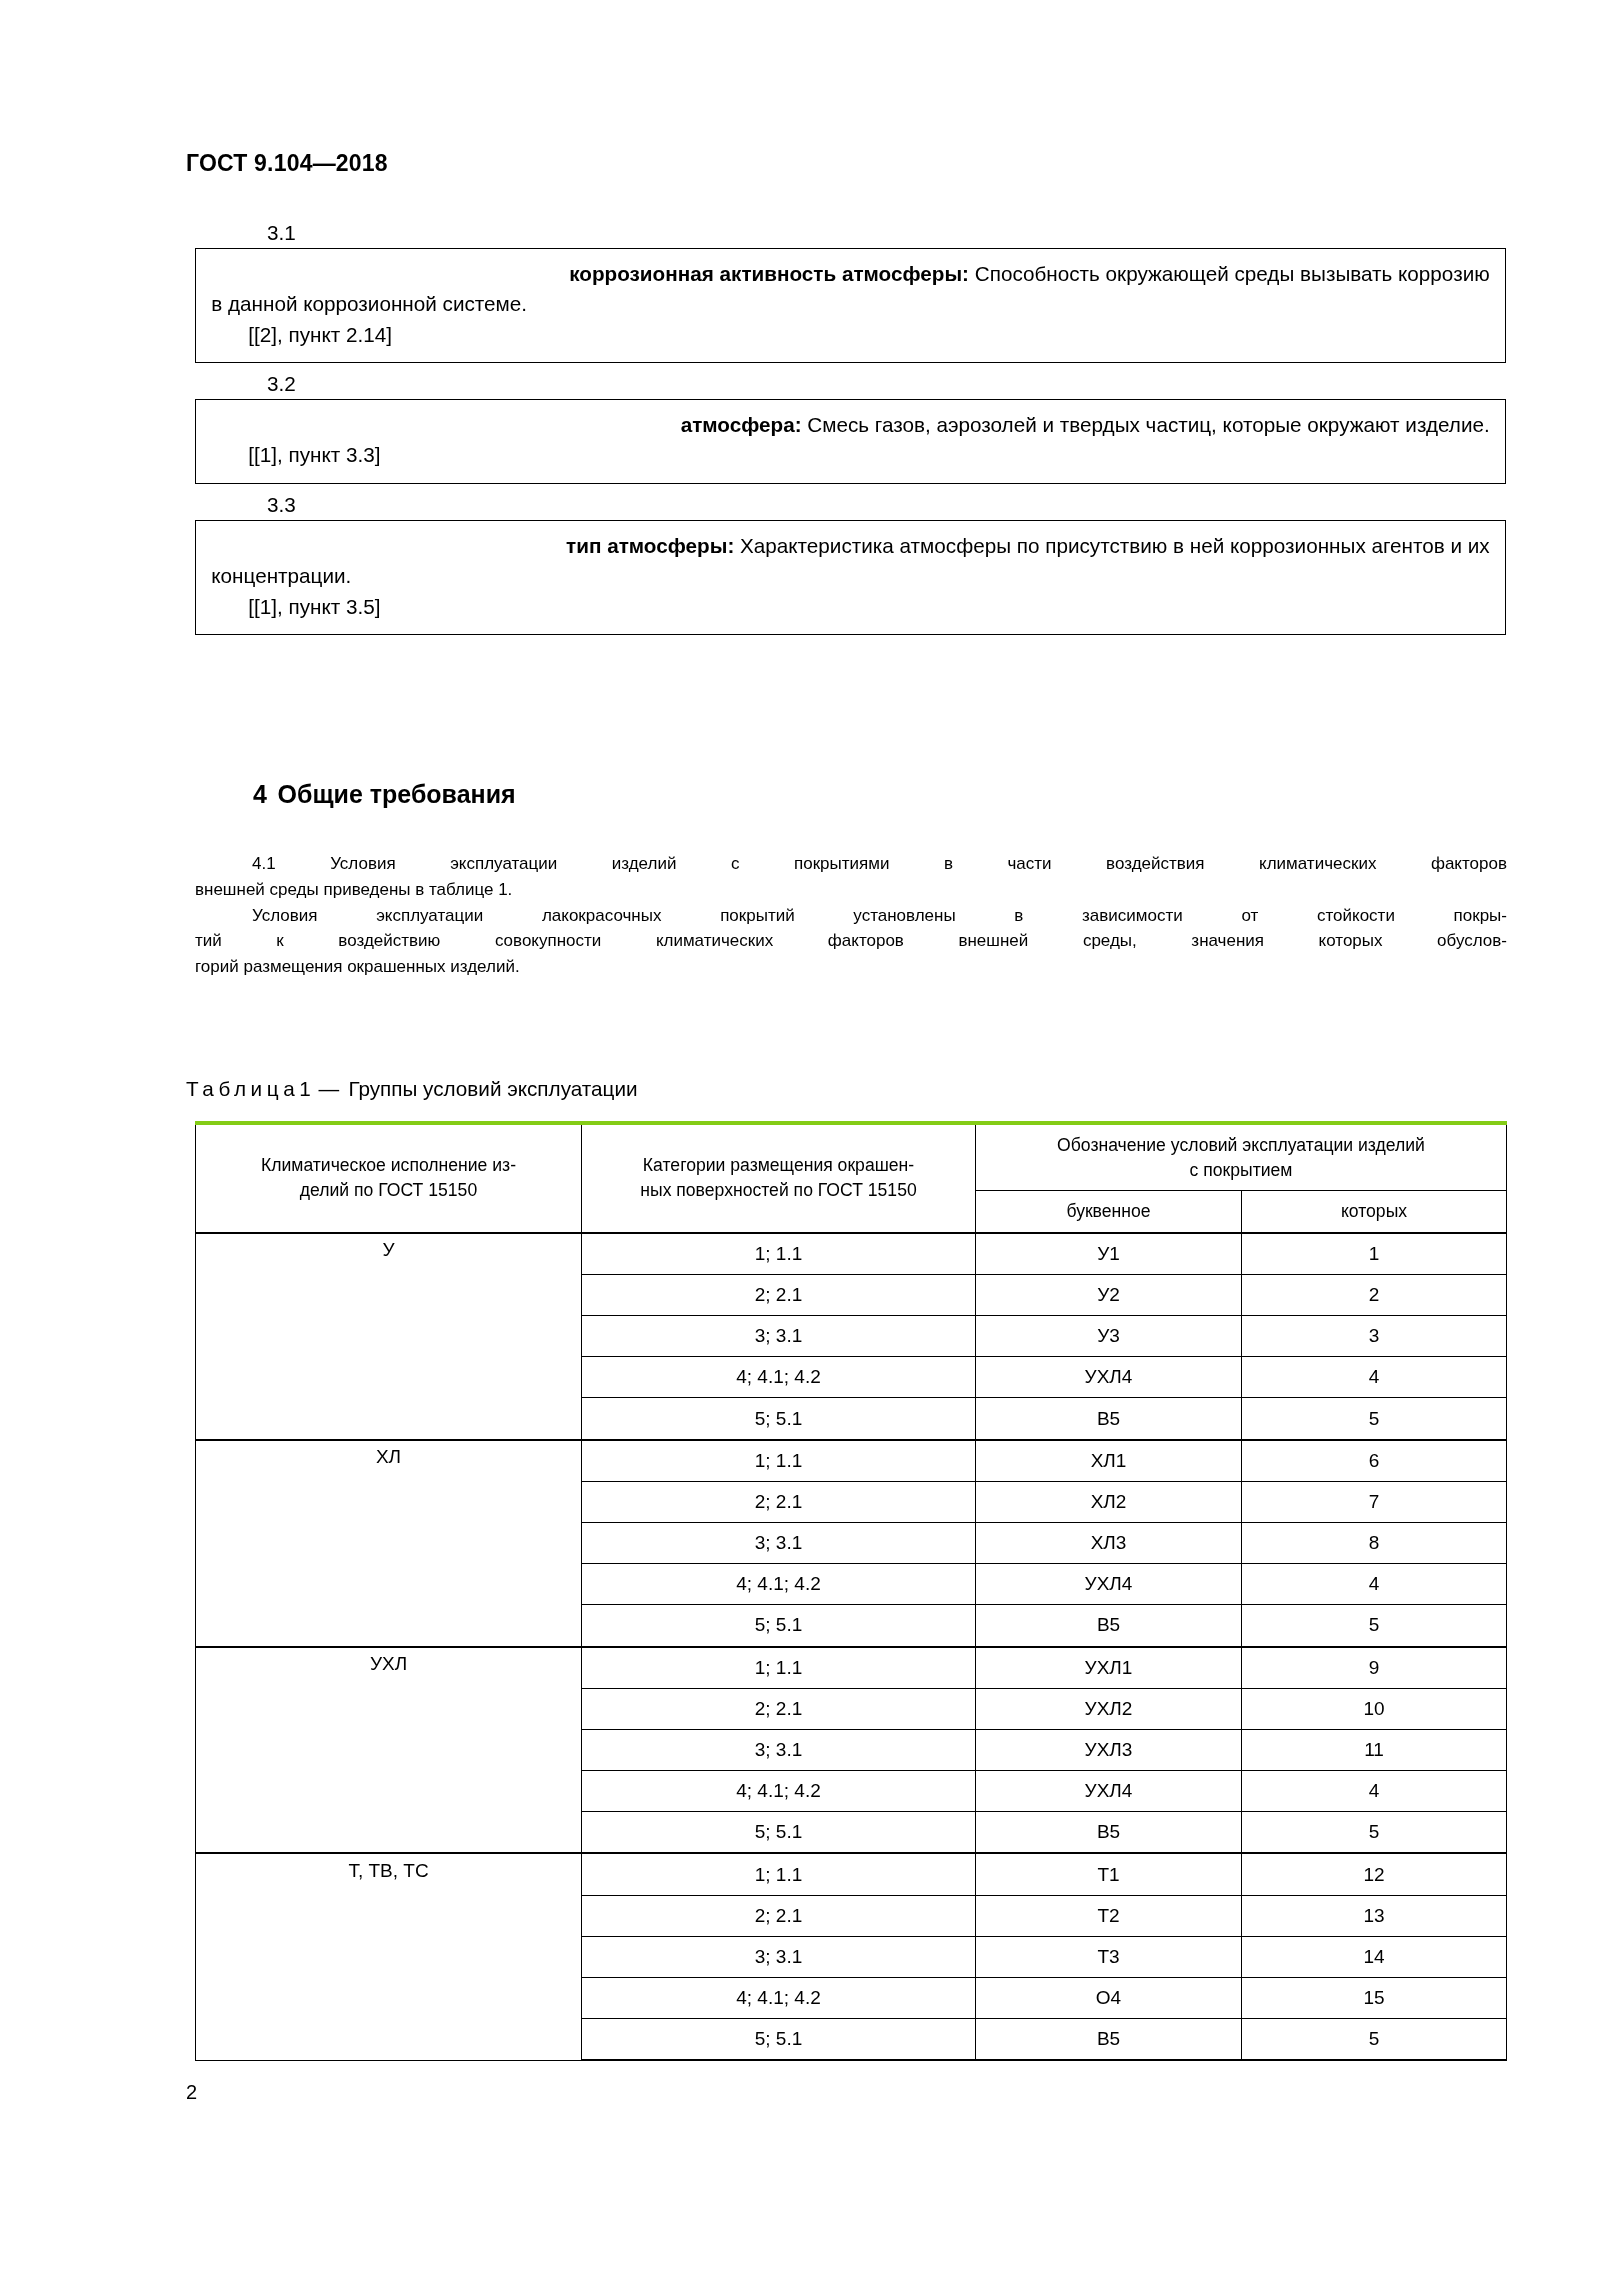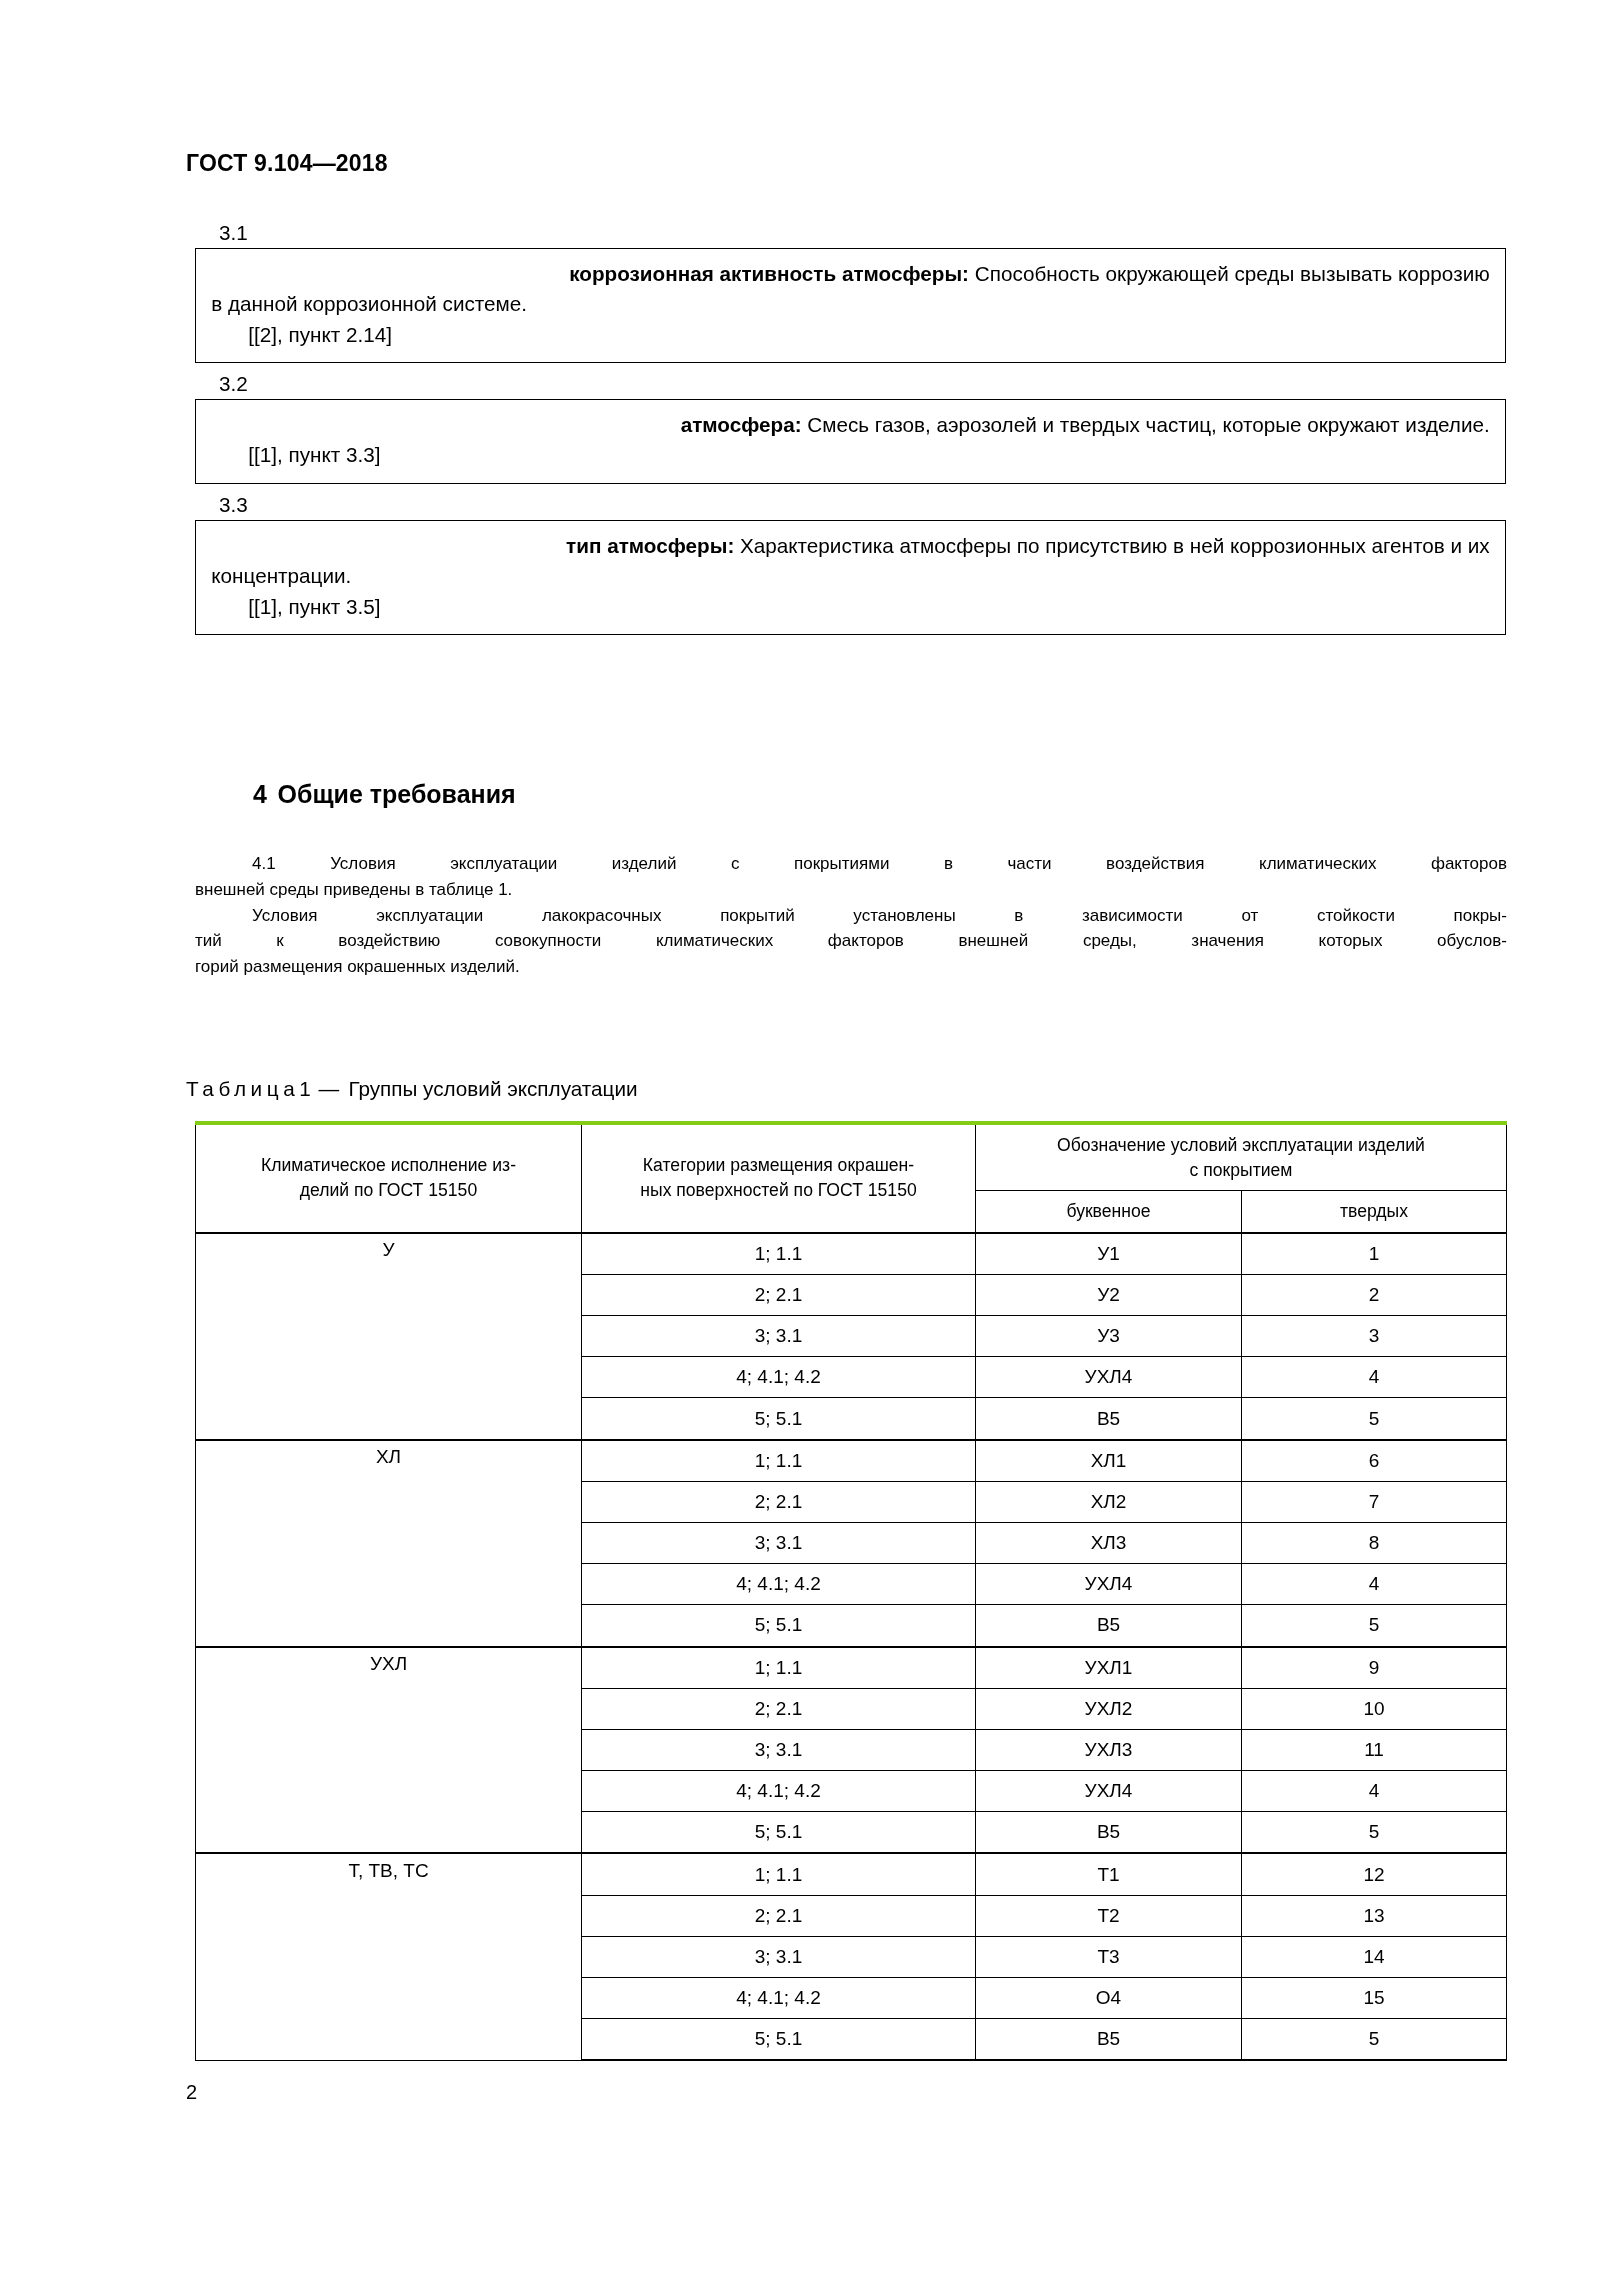--- a/index.html
+++ b/index.html
@@ -14,21 +14,21 @@
 
   
   .doc-header {
     position:absolute; left:186px; top:150px;
     font-size:23px; font-weight:bold; letter-spacing:0.2px;
   }
 
   
   .def-block { position:absolute; left:195px; width:1311px; }
   .def-num {
-    font-size:20.7px; margin-left:24px; line-height:1.0;
+    font-size:20.7px; margin-left:72px; line-height:1.0;
     padding-bottom:3.8px;
   }
   .def-box {
     border:1.9px solid #000;
     box-sizing:border-box;
     width:1311px;
     padding:10.7px 15.3px 12.2px 15.3px;
     font-size:20.7px;
     line-height:1.46;
   }
@@ -189,21 +189,21 @@
           <span>Категории размещения окрашен-</span><br>
           <span>ных поверхностей по ГОСТ 15150</span>
         </th>
         <th colspan="2">
           <span>Обозначение условий эксплуатации изделий</span><br>
           <span>с покрытием</span>
         </th>
       </tr>
       <tr>
         <th>буквенное</th>
-        <th>твердых</th>
+        <th>которых</th>
       </tr>
     </thead>
     <tbody>
 
       <tr class="group-top">
         <td class="grp" rowspan="5">У</td>
         <td>1; 1.1</td>
         <td>У1</td>
         <td>1</td>
       </tr>

